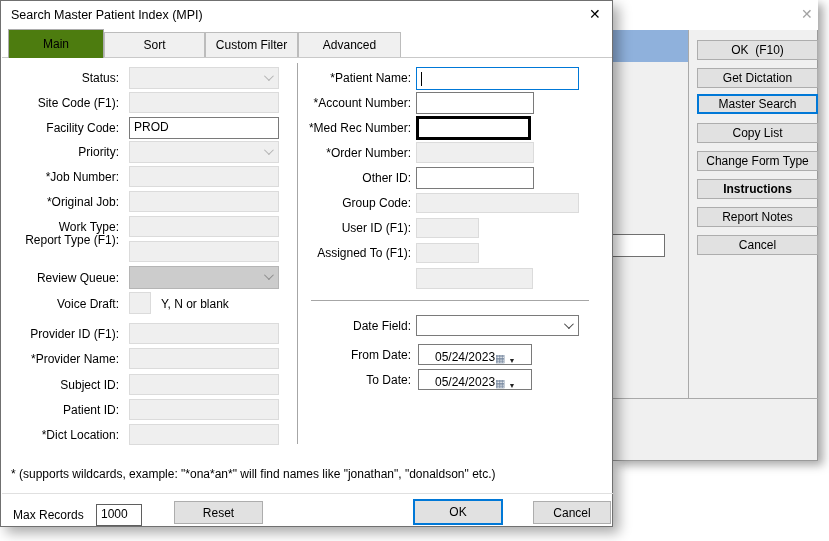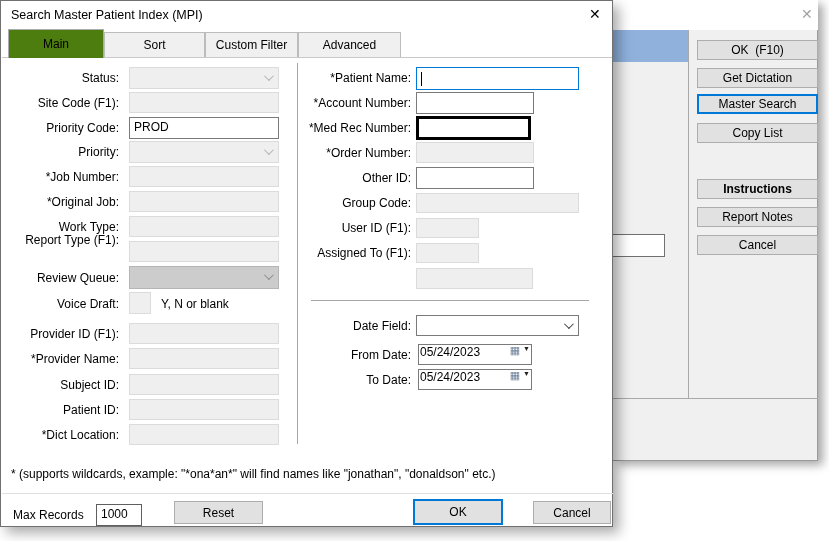--- a/index.html
+++ b/index.html
@@ -45,21 +45,21 @@
   .combo { position:absolute; border:1px solid; display:flex; align-items:center; padding-left:4px; }
   .combo .chev { position:absolute; right:7px; top:6px; width:7px; height:7px;
     border-right:1.6px solid; border-bottom:1.6px solid; transform:rotate(45deg) translateY(-2px); }
   .combo.dislight { background:#efefef; border-color:#dbdbdb; }
   .combo.dislight .chev { border-color:#b3b3b3; }
   .combo.disdark { background:#cccccc; border-color:#b5b5b5; }
   .combo.disdark .chev { border-color:#8d8d8d; }
   .combo.white { background:#fff; border-color:#7a7a7a; }
   .combo.white .chev { border-color:#444; }
   .datebox { position:absolute; background:#fff; border:1px solid #7a7a7a; font-size:12px;
-    display:flex; align-items:flex-start; padding:0 1px; }
+    display:flex; align-items:flex-end; padding:0 16px; }
   .datebox .dtext { flex:1; }
   .datebox .cal { font-size:11px; color:#72849c; line-height:11px; margin-right:3px; }
   .datebox .darr { font-size:7px; color:#222; }
   .caret { position:absolute; left:4px; top:4px; width:1px; height:14px; background:#000; }
   .divider { position:absolute; background:#a6a6a6; }
 
   .fbtn { position:absolute; background:#e1e1e1; border:1px solid #adadad; display:flex;
     align-items:center; justify-content:center; font-size:12px; white-space:pre; cursor:default; }
   .fbtn.default { border:2px solid #0078d7; }
   #footline { position:absolute; left:1px; top:492px; width:611px; height:1px; background:#e0e0e0; }
@@ -74,20 +74,21 @@
     <span class="closeglyph" style="left:188px; top:6px; color:#a3a3a3;">✕</span>
     <div class="bluebar" style="background:#8fb1dc;"></div>
     <div class="vline"></div>
     <div class="hline"></div>
     <div class="bgfield"></div>
 
     <div class="winbtn" style="top:40px;">OK  (F10)</div>
     <div class="winbtn" style="top:68px;">Get Dictation</div>
     <div class="winbtn focusblue" style="top:94px;">Master Search</div>
     <div class="winbtn" style="top:123px;">Copy List</div>
+    <div class="winbtn" style="top:151px;">Change Form Type</div>
     <div class="winbtn bold" style="top:179px;">Instructions</div>
     <div class="winbtn" style="top:207px;">Report Notes</div>
     <div class="winbtn" style="top:235px;">Cancel</div>
   </div>
 
   <div id="dialog">
     <div id="dlg-title">Search Master Patient Index (MPI)</div>
     <span id="dlg-close" class="closeglyph">✕</span>
 
     <div id="tabline"></div>
@@ -99,21 +100,21 @@
     <div class="divider" style="left:296px; top:62px; width:1px; height:381px;"></div>
 
     <div class="lbl" style="left:0; top:70px;  width:118px;">Status:</div>
     <div class="combo dislight" style="left:128px; top:66px; width:150px; height:22px;">
       <span class="chev"></span>
       </div>
 
     <div class="lbl" style="left:0; top:95px;  width:118px;">Site Code (F1):</div>
     <div class="tb dis" style="left:128px; top:91px; width:150px; height:21px;"></div>
 
-    <div class="lbl" style="left:0; top:120px; width:118px;">Priority Code:</div>
+    <div class="lbl" style="left:0; top:120px; width:118px;">Facility Code:</div>
     <div class="tb" style="left:128px; top:116px; width:150px; height:22px;">PROD</div>
 
     <div class="lbl" style="left:0; top:144px; width:118px;">Priority:</div>
     <div class="combo dislight" style="left:128px; top:140px; width:150px; height:22px;">
       <span class="chev"></span>
       </div>
 
     <div class="lbl" style="left:0; top:169px; width:118px;">*Job Number:</div>
     <div class="tb dis" style="left:128px; top:165px; width:150px; height:21px;"></div>
 

